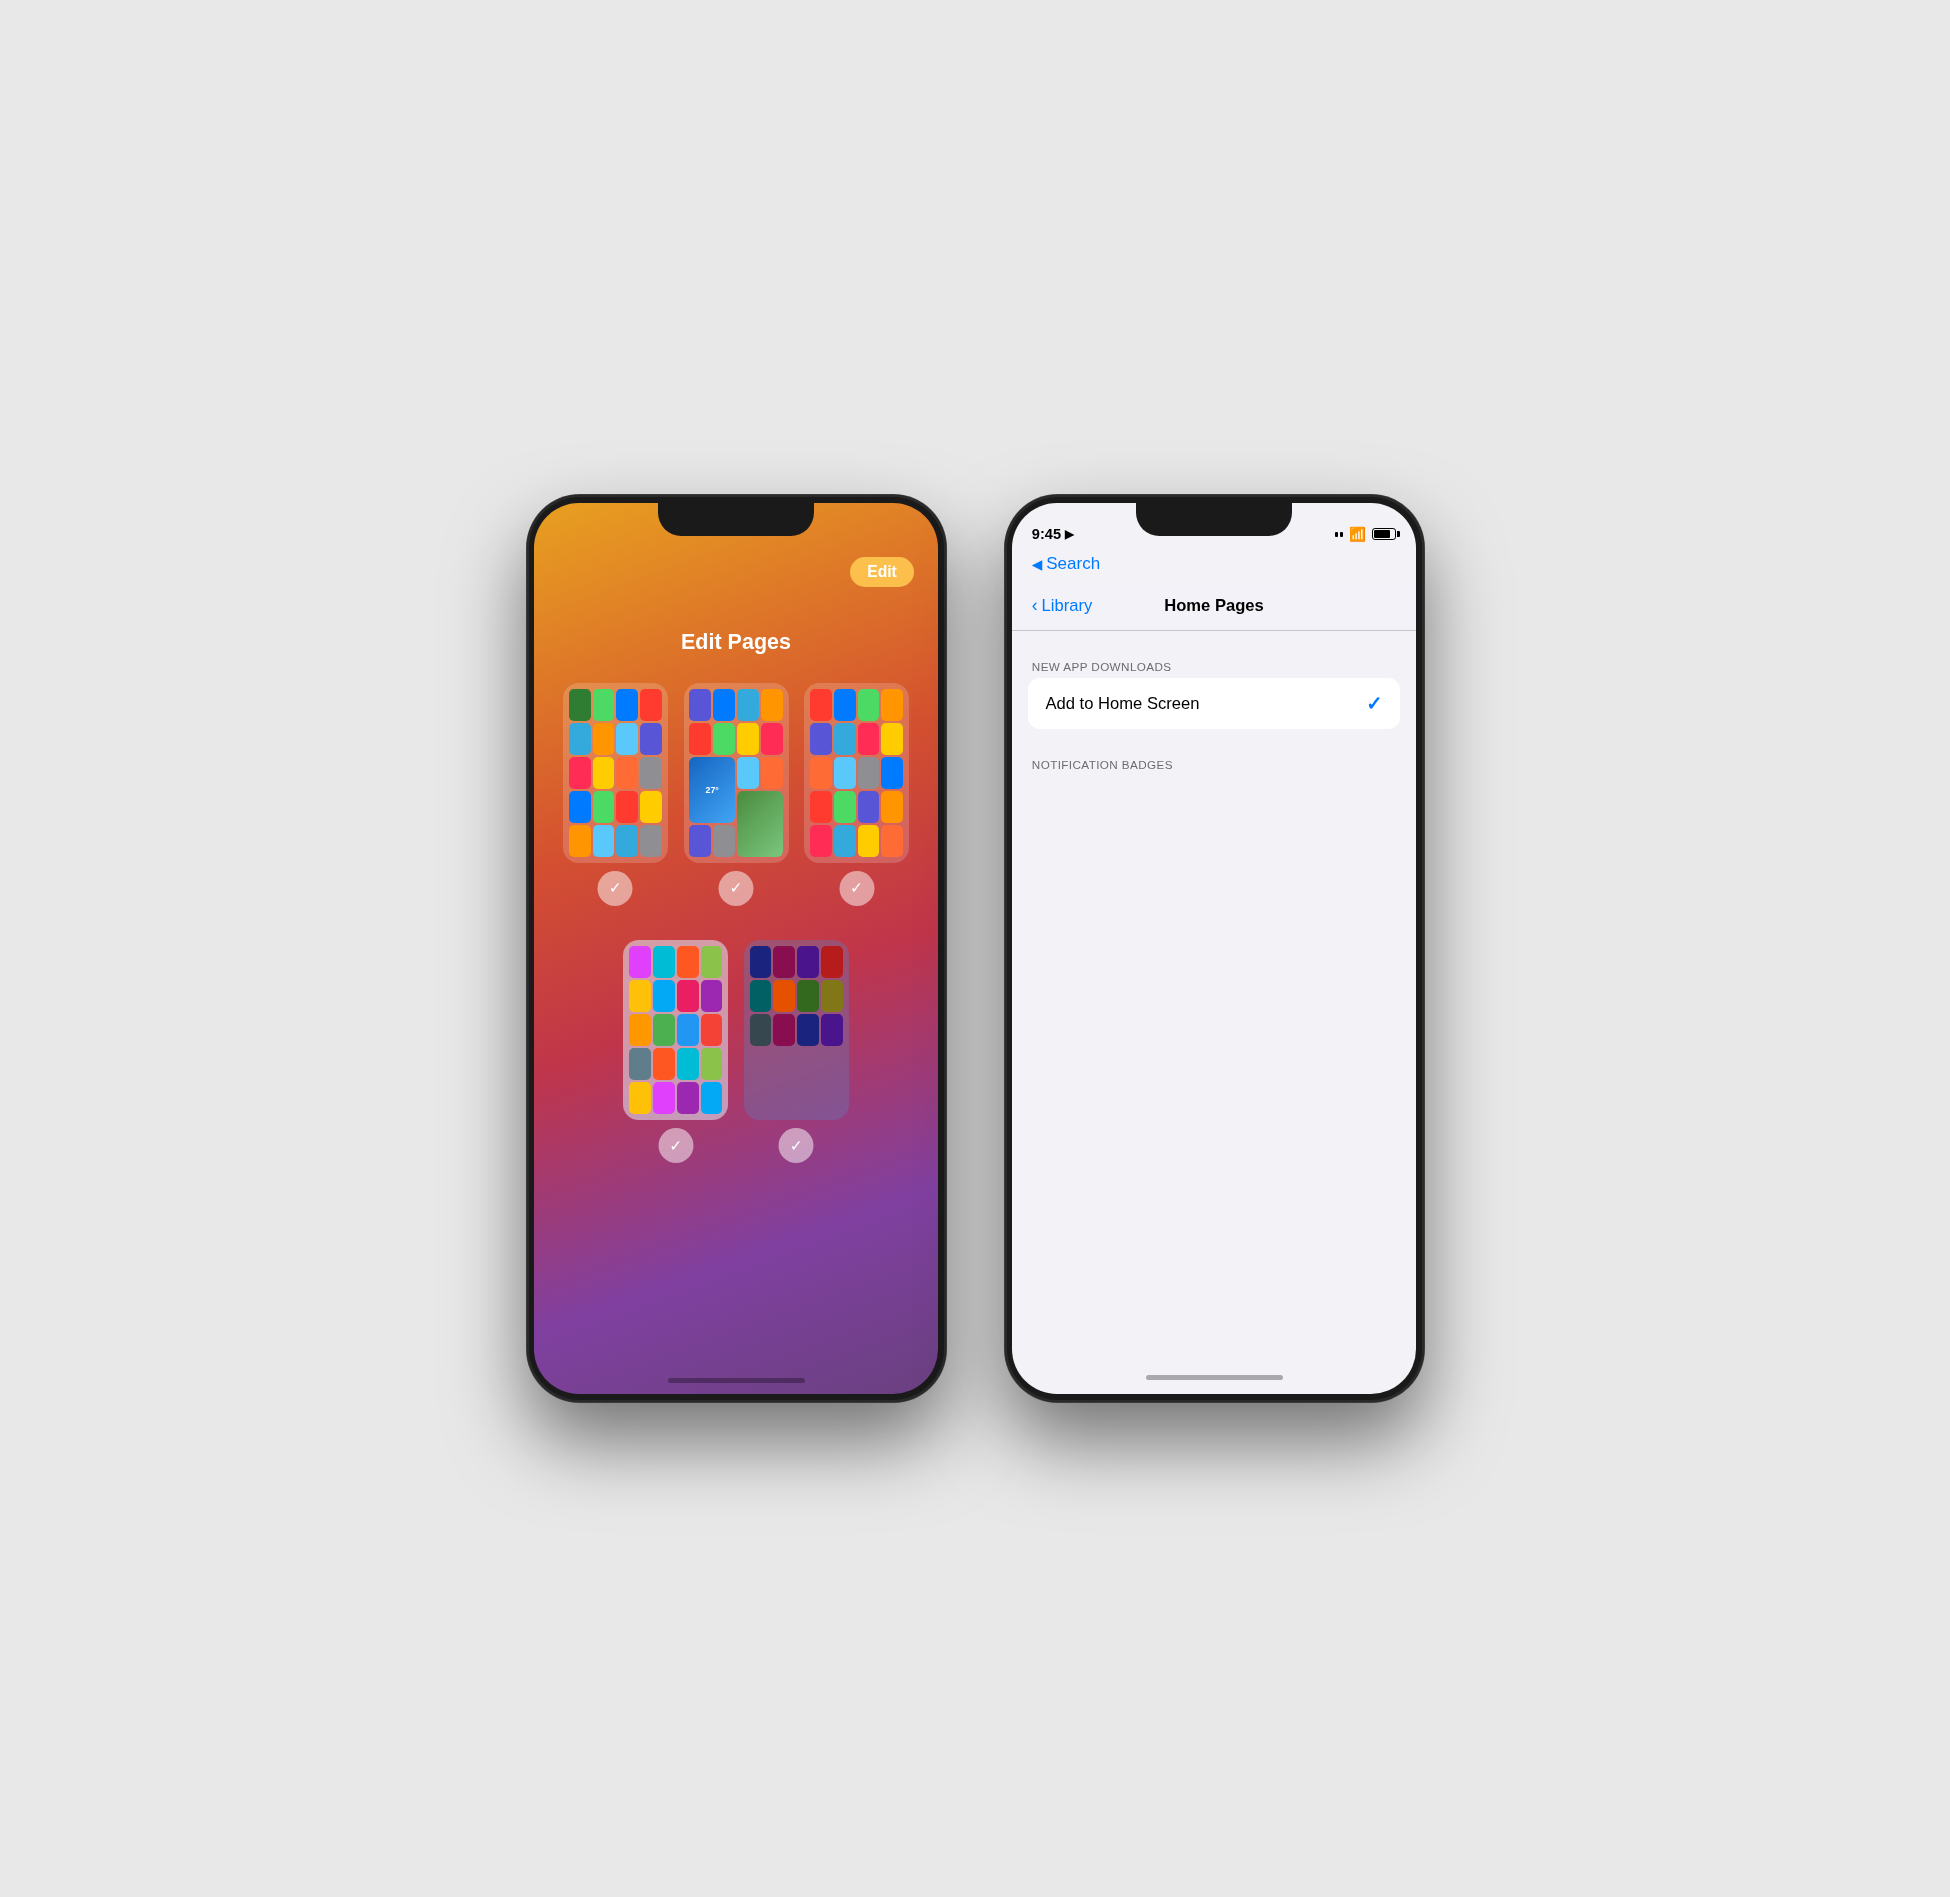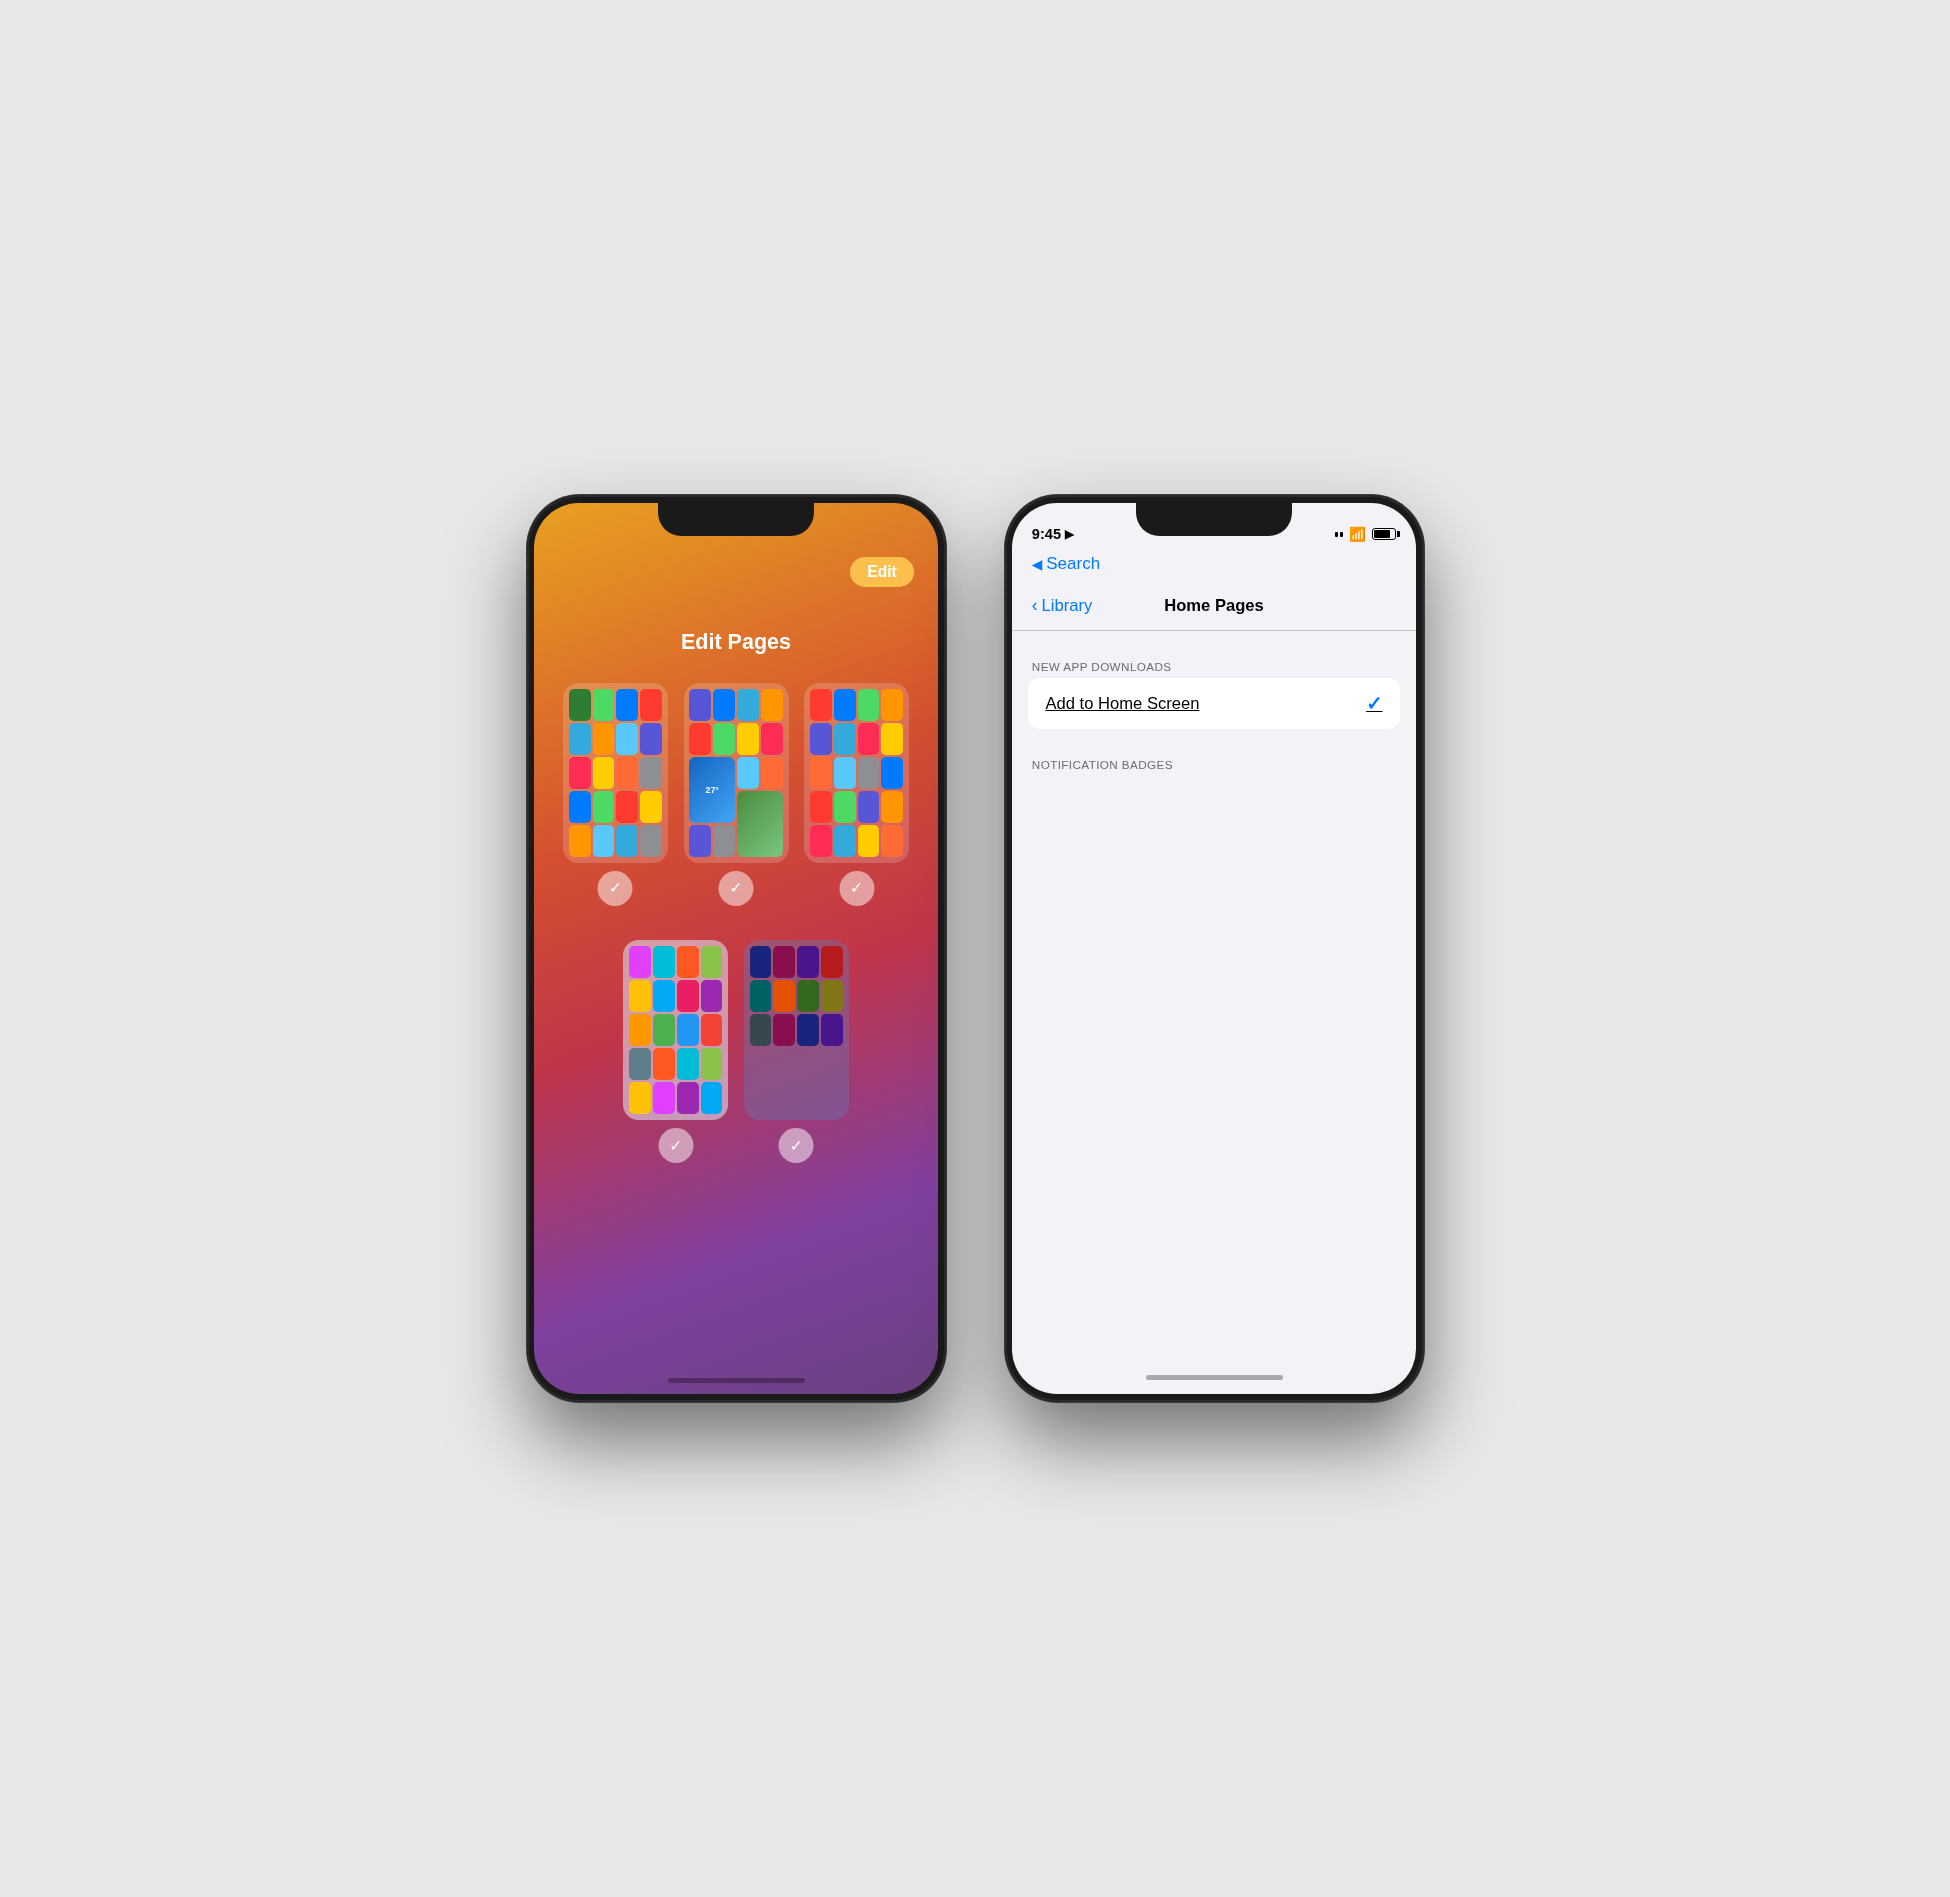--- a/index.html
+++ b/index.html
@@ -291,21 +291,20 @@
       color: #6c6c70;
       text-transform: uppercase;
       letter-spacing: 0.4px;
     }
 
     .settings-group {
       background: white;
       border-radius: 11.7px;
       margin: 0 15.6px 29px;
       overflow: hidden;
-      text-decoration: underline;
     }
 
     .settings-row {
       display: flex;
       justify-content: space-between;
       align-items: center;
       padding: 13.7px 17.6px;
       border-bottom: 1px solid #e5e5ea;
       background: white;
       cursor: pointer;

